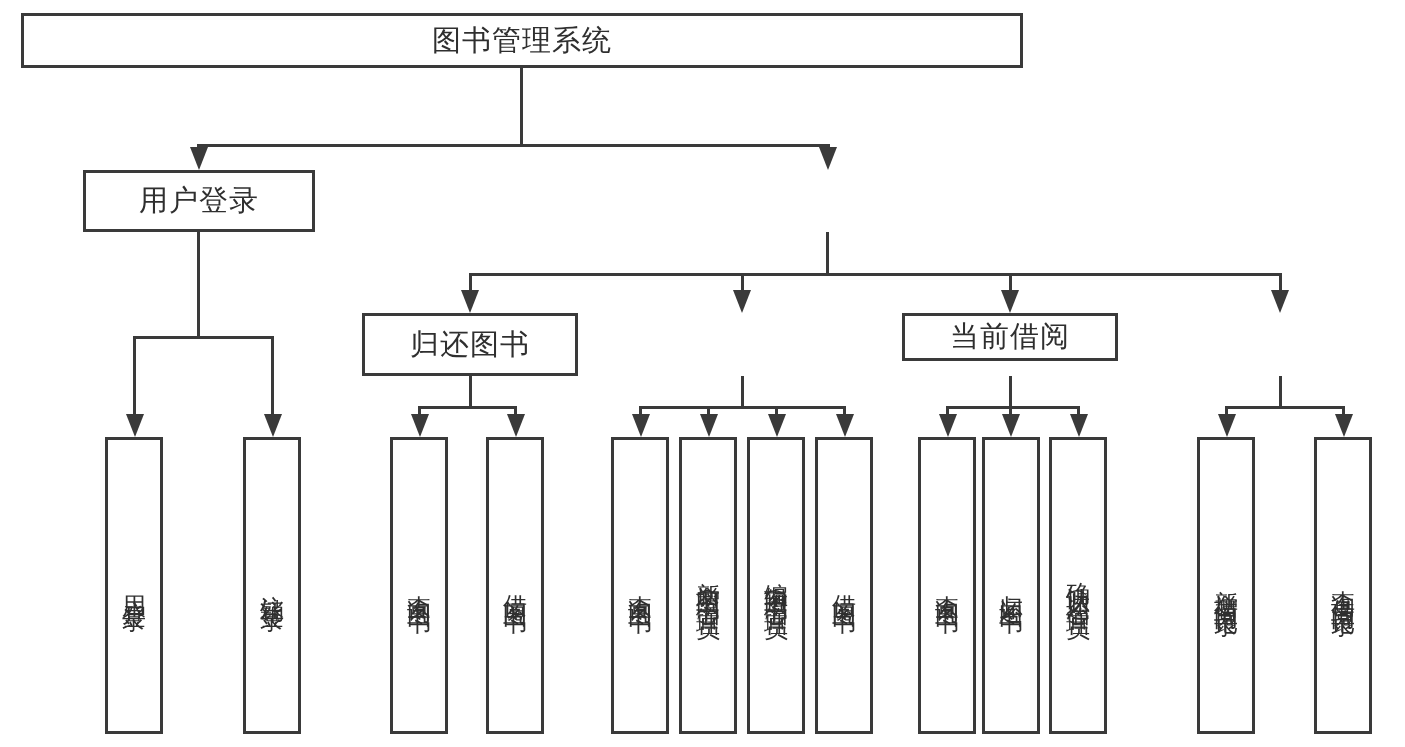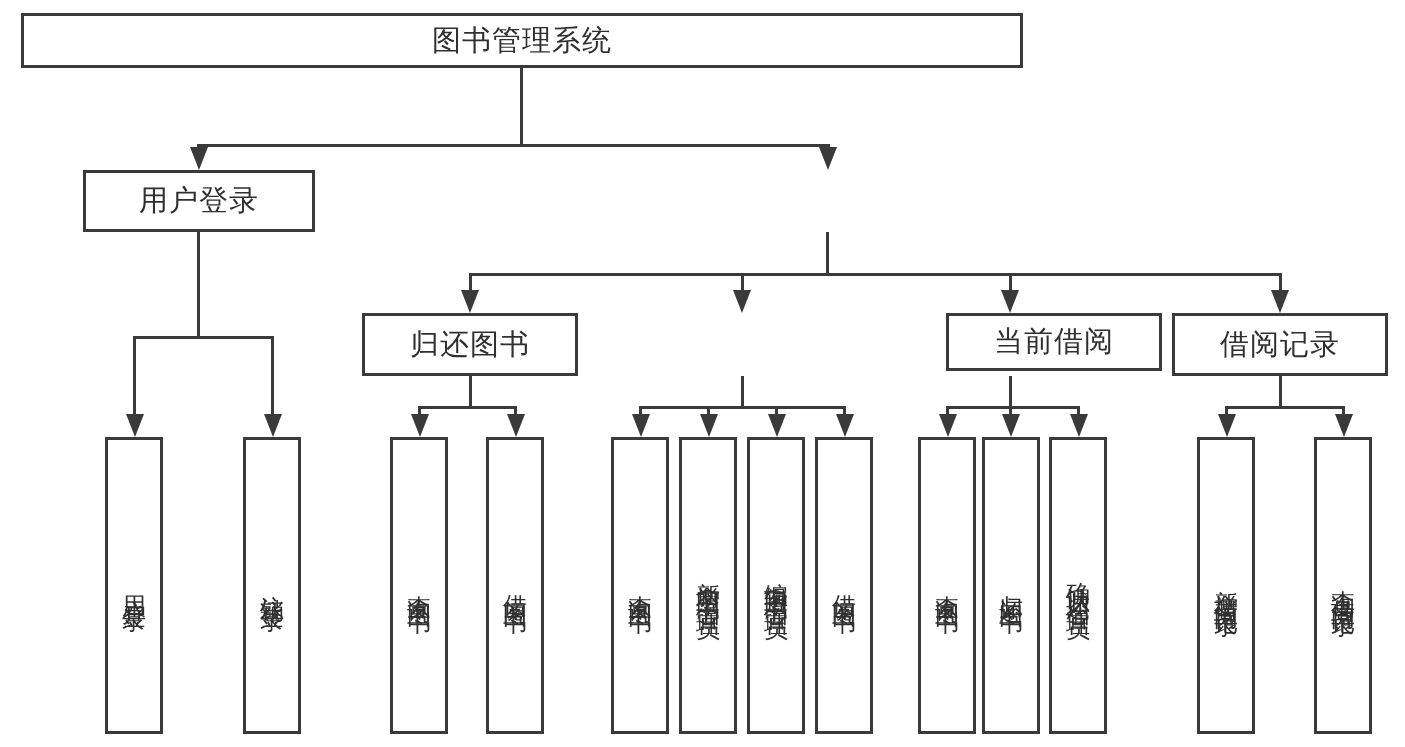--- a/index.html
+++ b/index.html
@@ -86,22 +86,21 @@
     <div class="vline" style="left:741px;top:273px;height:20px;"></div>
     <div class="vline" style="left:1009px;top:273px;height:20px;"></div>
     <div class="vline" style="left:1279px;top:273px;height:20px;"></div>
     <div class="arrow" style="left:461px;top:290px;"></div>
     <div class="arrow" style="left:733px;top:290px;"></div>
     <div class="arrow" style="left:1001px;top:290px;"></div>
     <div class="arrow" style="left:1271px;top:290px;"></div>
   </div>
 
   <div class="box" style="left:362px;top:313px;width:216px;height:63px;">归还图书</div>
-  <div class="box" style="left:902px;top:313px;width:216px;height:58px;margin-left:44px;">当前借阅</div>
-  <div class="box" style="left:1172px;top:313px;width:216px;height:63px;">借阅记录</div>
+  <div class="box" style="left:902px;top:313px;width:216px;height:48px;">当前借阅</div>
 
   <div>
     <div class="vline" style="left:469px;top:376px;height:30px;"></div>
     <div class="hline" style="left:418px;top:406px;width:99px;"></div>
     <div class="vline" style="left:418px;top:406px;height:10px;"></div>
     <div class="vline" style="left:514px;top:406px;height:10px;"></div>
     <div class="arrow" style="left:411px;top:414px;"></div>
     <div class="arrow" style="left:507px;top:414px;"></div>
   </div>
 

